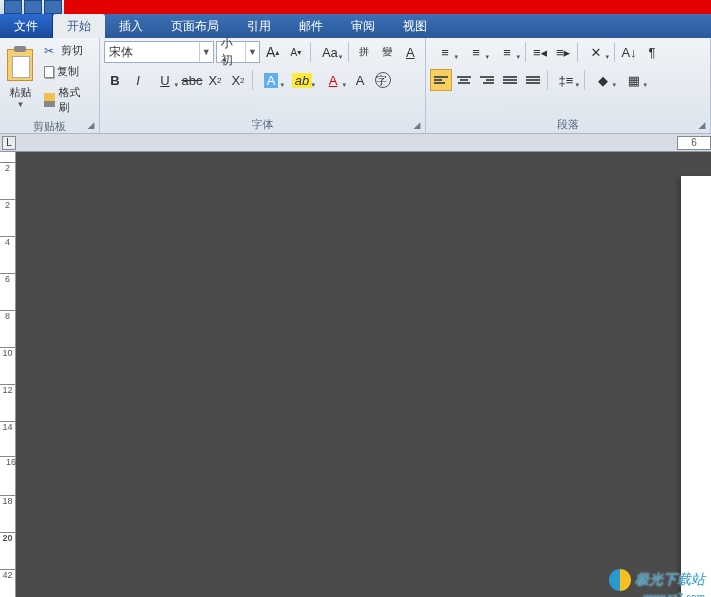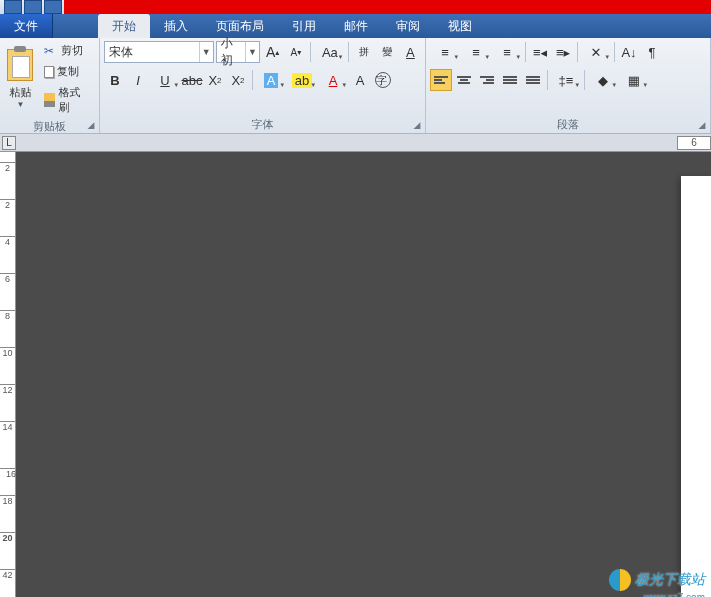--- a/index.html
+++ b/index.html
@@ -6,21 +6,21 @@
 body { width: 711px; height: 597px; overflow: hidden; background: #4b4b4b; position: relative; }
 
 .titlebar { height: 14px; background: linear-gradient(#e8edf5,#d0dae8); display:flex; }
 .titlebar .qat { display:flex; gap:2px; padding-left:4px; }
 .qat-btn { width:18px; height:14px; background:#3d6fb5; border:1px solid #1a4a8a; }
 .titlebar .redtab { margin-left:2px; flex:1; background:#e30000; }
 
 .tabs { height: 24px; background: linear-gradient(#3d6fb5,#2a5a9a); display:flex; align-items:stretch; }
 .tab { padding:0 14px; color:#fff; font-size:12px; line-height:24px; cursor:pointer; }
 .tab.file { background: linear-gradient(#2a6ad0,#1a4a9a); border-right:1px solid #0a3a7a; }
-.tab.active { background:#e8ecf1; color:#3a5a8a; border-top-left-radius:3px; border-top-right-radius:3px;margin-left:45px; }
+.tab.active { background:#e8ecf1; color:#3a5a8a; border-top-left-radius:3px; border-top-right-radius:3px; }
 
 .ribbon { height: 96px; background: linear-gradient(#f0f3f7,#dde4ed); border-bottom:1px solid #a8b8cc; display:flex; }
 .group { border-right:1px solid #b8c4d4; padding:3px 4px 0 4px; display:flex; flex-direction:column; position:relative; }
 .group-label { font-size:11px; color:#5a6a7a; text-align:center; padding:2px 0 1px 0; }
 .group-body { flex:1; display:flex; gap:2px; }
 .launcher { position:absolute; right:2px; bottom:2px; width:12px; height:12px; font-size:9px; color:#6a7a8a; text-align:center; line-height:12px; cursor:pointer; }
 
 
 .clip-left { display:flex; flex-direction:column; align-items:center; justify-content:center; width:34px; }
 .paste-icon { width:26px; height:32px; background:#f5d070; border:1px solid #c89030; position:relative; }
@@ -42,21 +42,21 @@
 .font-size { width:46px; }
 .rb { width:22px; height:22px; border:1px solid transparent; display:inline-flex; align-items:center; justify-content:center; font-size:13px; color:#333; cursor:pointer; }
 .rb.split { width:30px; position:relative; }
 .rb.split::after { content:"▾"; font-size:7px; position:absolute; right:1px; bottom:1px; color:#555; }
 .font-bottom { display:flex; gap:1px; align-items:center; }
 .bold { font-weight:bold; }
 .italic { font-style:italic; }
 .underline { text-decoration:underline; }
 .strike { text-decoration:line-through; }
 .hlA { background:#60b0f0; color:#fff; padding:0 3px; }
-.hlY { background:#ffeb3b; padding:0 3px; }
+.hlY { background:#ffeb3b; padding:0 3px;font-style:italic; }
 .redA { color:#d00; text-decoration:underline; }
 .circA { border:1px solid #555; border-radius:50%; width:16px; height:16px; font-size:11px; }
 
 
 .para-top, .para-bottom { display:flex; gap:1px; align-items:center; }
 .para-top { margin-bottom:4px; }
 .list-ic::before { content:"≡"; font-size:13px; }
 .align-lines { display:inline-block; width:14px; }
 .align-lines span { display:block; height:2px; background:#555; margin:1px 0; }
 .al .l1{width:100%} .al .l2{width:60%} .al .l3{width:80%}
@@ -272,21 +272,21 @@
 <div class="docarea">
   <div class="vruler" id="vruler">
       <div class="tick" style="top: 10px;">2</div>
       <div class="tick" style="top: 47px;">2</div>
       <div class="tick" style="top: 84px;">4</div>
       <div class="tick" style="top: 121px;">6</div>
       <div class="tick" style="top: 158px;">8</div>
       <div class="tick" style="top: 195px;">10</div>
       <div class="tick" style="top: 232px;">12</div>
       <div class="tick" style="top: 269px;">14</div>
-      <div class="tick" style="top: 316px; padding-left: 6px;">16</div>
+      <div class="tick" style="top: 304px; padding-left: 6px;">16</div>
       <div class="tick" style="top: 343px;">18</div>
       <div class="tick" style="top: 380px; font-weight: bold;">20</div>
       <div class="tick" style="top: 417px;">42</div>
     </div>
   <div class="page"></div>
   <div class="watermark">
     <span class="logo"></span>
     <span>极光下载站</span>
     <span class="sub">www.xz7.com</span>
   </div>

